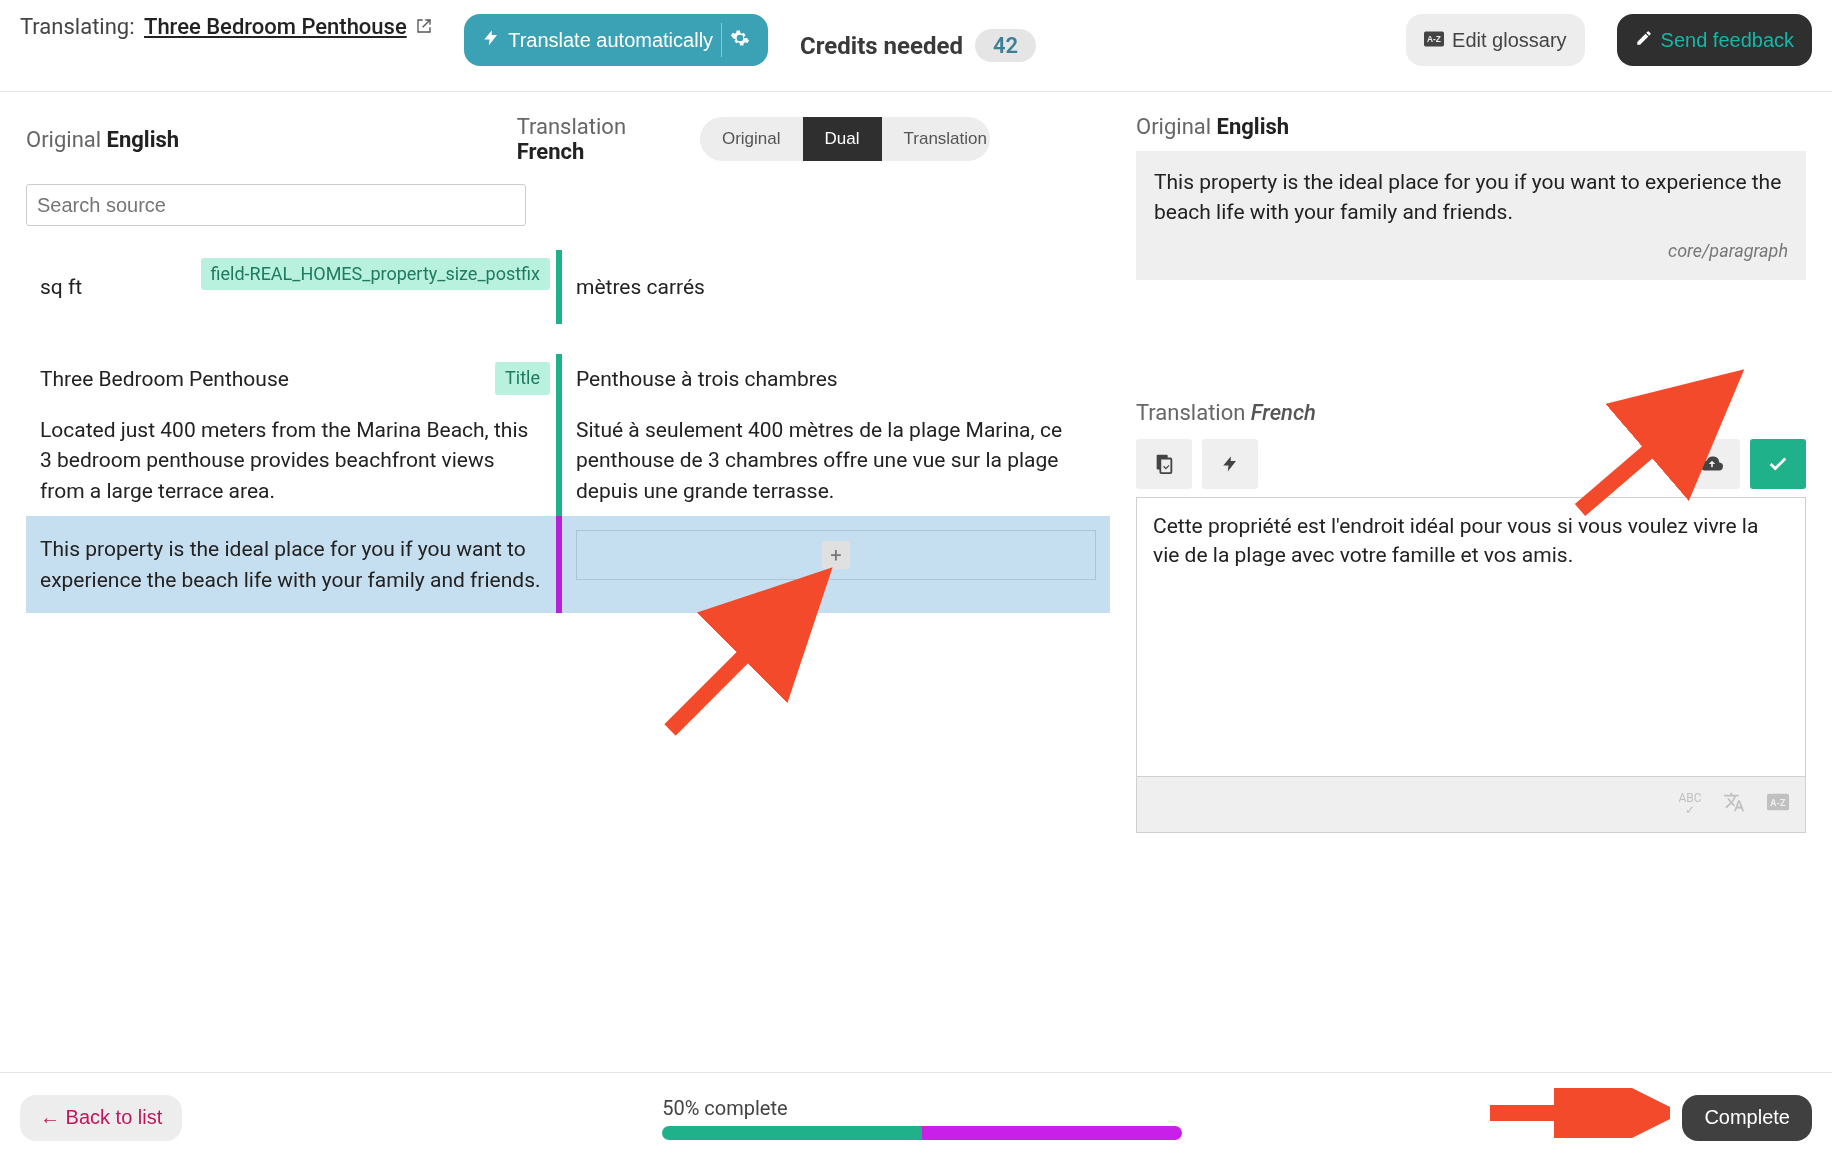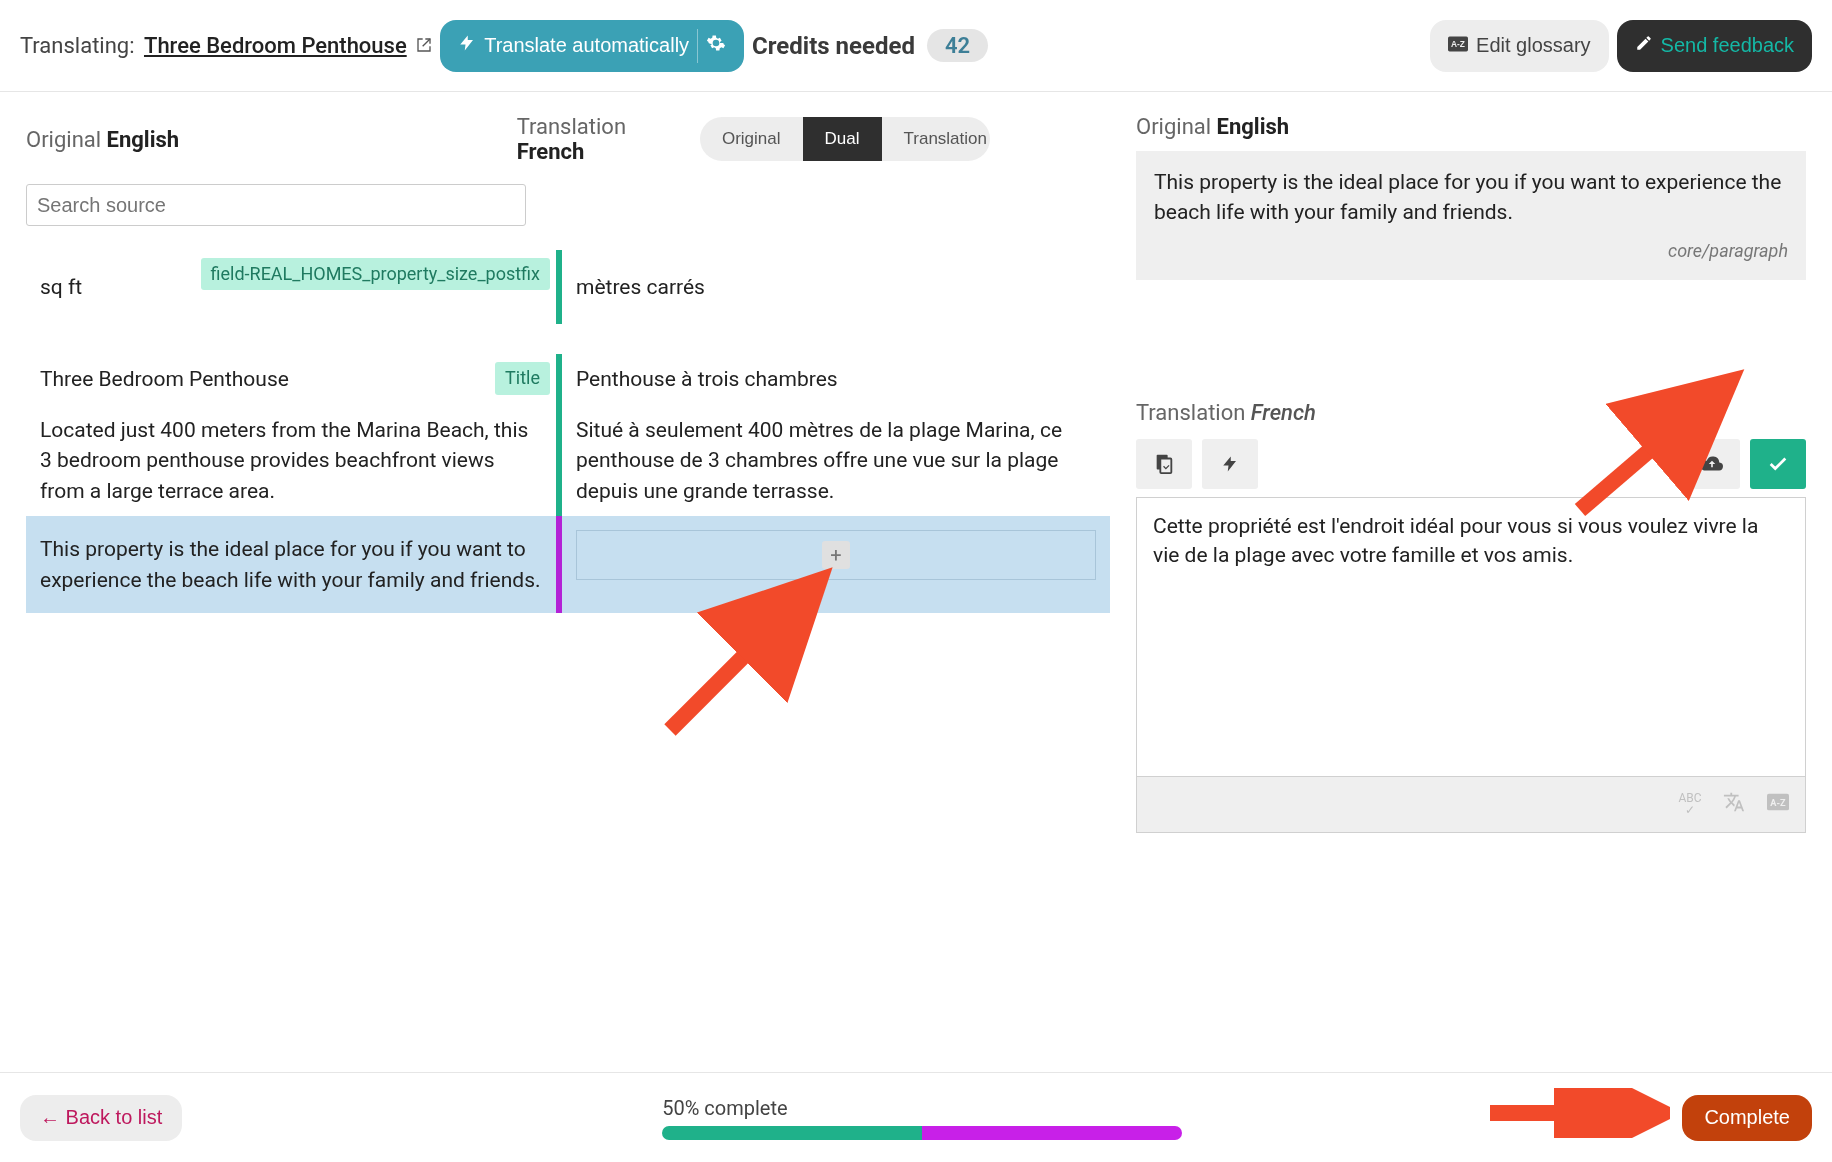--- a/index.html
+++ b/index.html
@@ -11,24 +11,23 @@
   width: 1832px;
   height: 1162px;
   position: relative;
   overflow: hidden;
   transform-origin: top left;
 }
 
 
 .header {
   display: flex;
-  align-items: center;
   padding: 14px 20px;
   border-bottom: 1px solid #e6e6e6;
-  gap: 8px;
+  gap: 32px;
   height: 92px;
 }
 .translating-block { font-size: 22px; }
 .translating-block .label { color: #444; }
 .translating-block .link {
   text-decoration: underline;
   color: #222;
   font-weight: 500;
   margin-left: 4px;
 }
@@ -304,21 +303,21 @@
 .progress-bar {
   height: 14px;
   border-radius: 8px;
   background: transparent;
   overflow: hidden;
   display: flex;
 }
 .progress-green { background: #1fb18a; }
 .progress-purple { background: #c820e8; }
 .complete-btn {
-  background: #c2410c;
+  background: #404040;
   color: #fff;
   height: 46px;
   padding: 0 22px;
   font-size: 20px;
   margin-left: auto;
 }
 
 
 .arrow {
   position: absolute;

